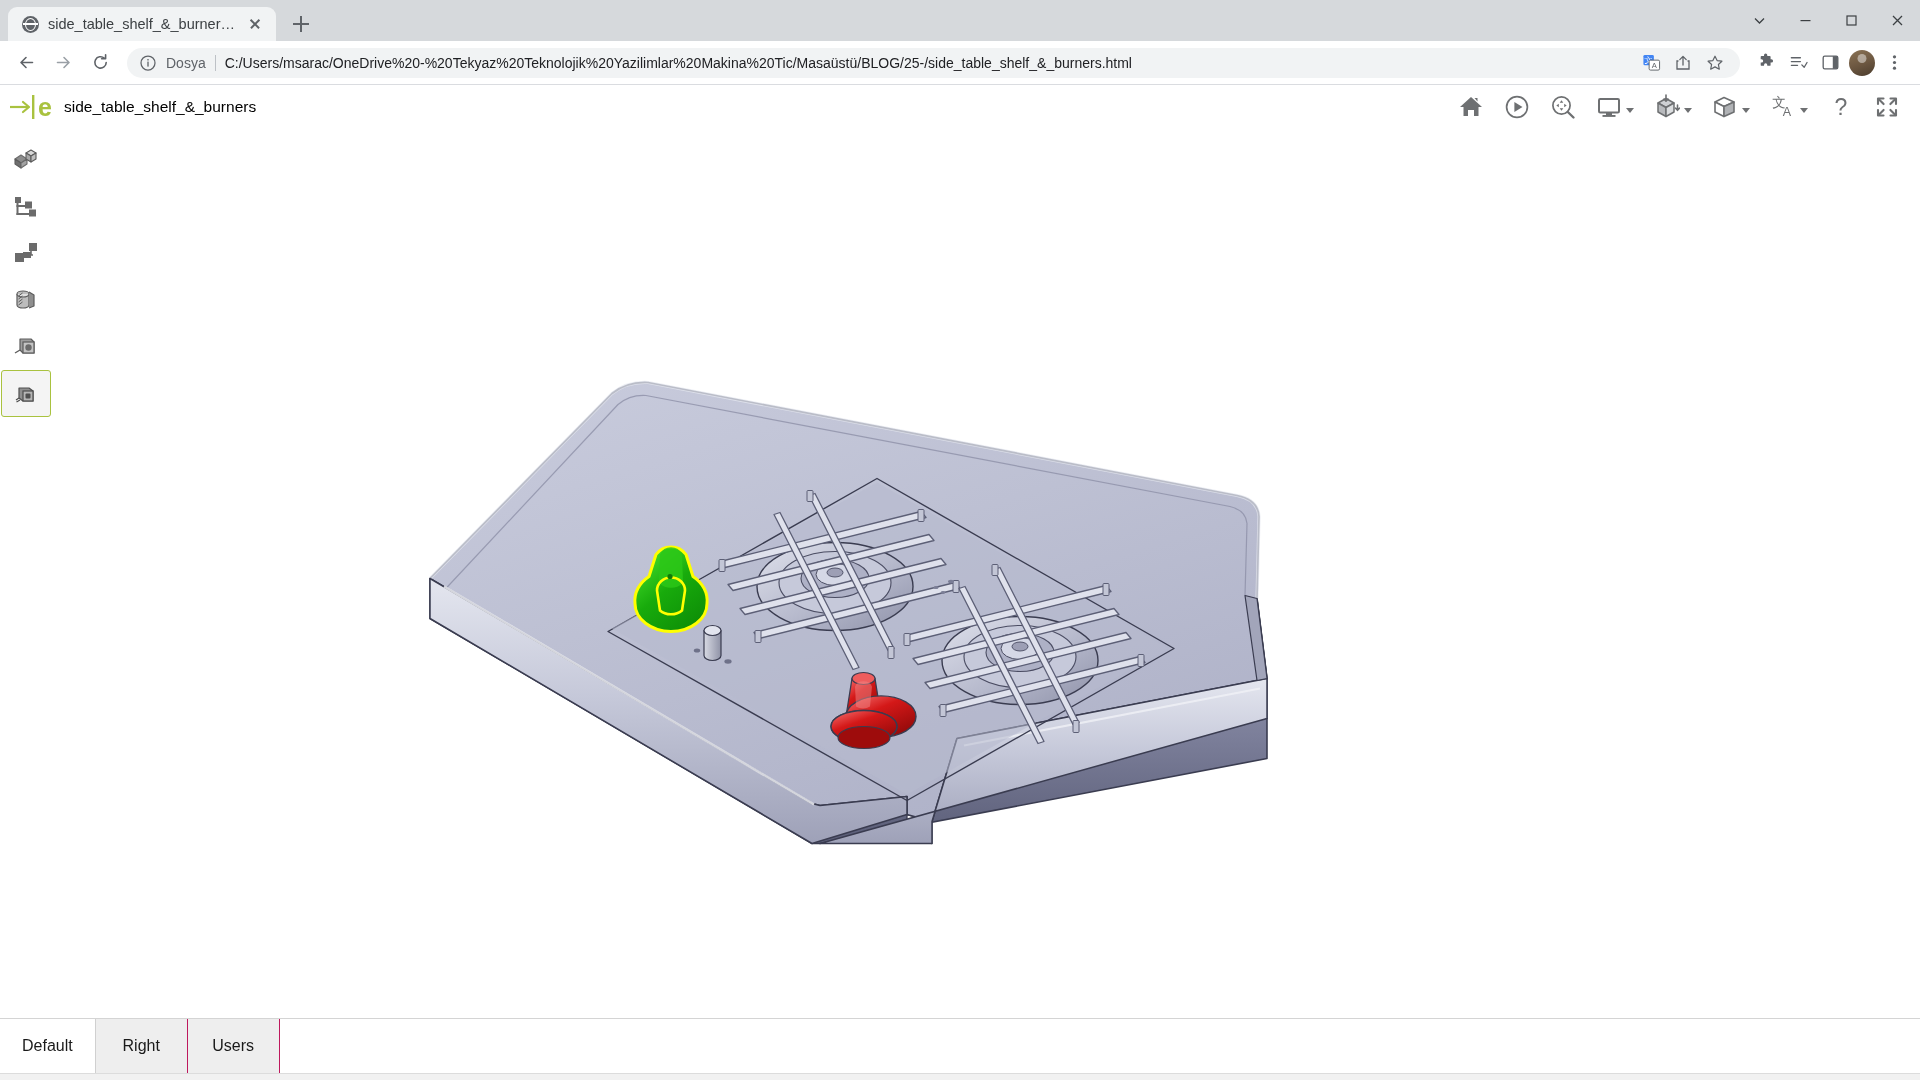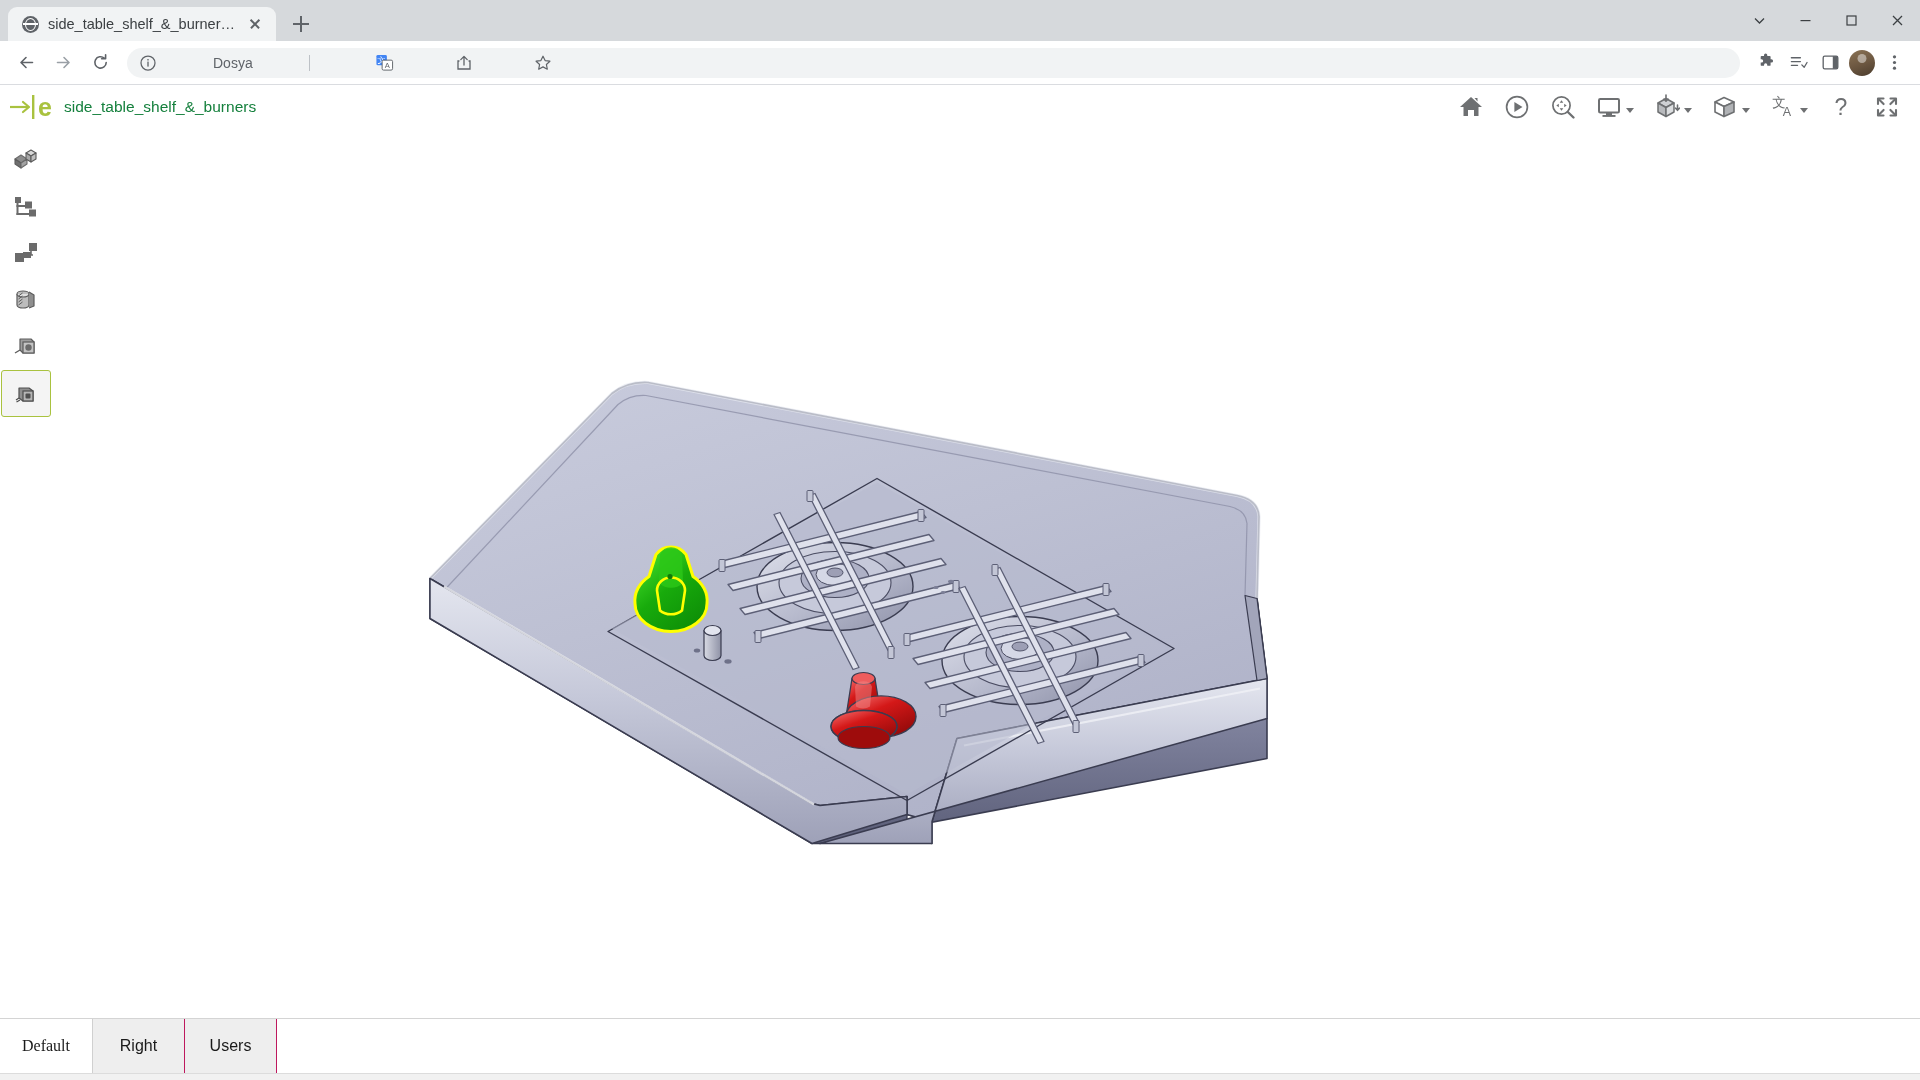--- a/index.html
+++ b/index.html
@@ -127,21 +127,20 @@
   .omnibox {
     flex: 1;
     height: 30px;
     background: #f1f3f4;
     border-radius: 16px;
     display: flex;
     align-items: center;
     padding: 0 12px;
     margin: 0 6px 0 6px;
     min-width: 0;
-    gap: 47px;
   }
   .omni-info {
     width: 18px; height: 18px;
     flex: 0 0 18px;
     margin-right: 9px;
     position: relative;
   }
   .omni-scheme {
     font-size: 14px;
     color: #5f6368;
@@ -215,21 +214,21 @@
   }
   .logo {
     display: flex;
     align-items: center;
     flex: 0 0 auto;
     margin-right: 10px;
   }
   .logo svg { display: block; }
   .doc-title {
     font-size: 15.5px;
-    color: #15803d;
+    color: #000000;
     white-space: nowrap;
   }
   .header-spacer { flex: 1; }
   .tools { display: flex; align-items: center; }
   .tool {
     height: 34px;
     display: flex;
     align-items: center;
     justify-content: center;
     padding: 0 6px;
@@ -300,21 +299,20 @@
     justify-content: center;
     font-size: 16px;
     color: #1a1a1a;
     background: #eeeeee;
     border-right: 1px solid #be185d;
     cursor: pointer;
   }
   .btab.active {
     background: #ffffff;
     border-right: 1px solid #d0d0d0;
-    font-family: Liberation Serif, serif;
   }
   .btab-rest { flex: 1; background: #ffffff; }
   .statusbar {
     height: 7px;
     flex: 0 0 7px;
     background: #f1f1f1;
     border-top: 1px solid #dcdcdc;
   }
 </style>
 </head>
@@ -375,20 +373,21 @@
     <div class="omnibox">
       <span class="omni-info">
         <svg width="18" height="18" viewBox="0 0 18 18">
           <circle cx="9" cy="9" r="7" stroke="#5f6368" stroke-width="1.25" fill="none"></circle>
           <rect x="8.35" y="7.6" width="1.3" height="5" fill="#5f6368"></rect>
           <rect x="8.35" y="5" width="1.3" height="1.5" fill="#5f6368"></rect>
         </svg>
       </span>
       <span class="omni-scheme">Dosya</span>
       <span class="omni-sep"></span>
+      <span class="omni-url">C:/Users/msarac/OneDrive%20-%20Tekyaz%20Teknolojik%20Yazilimlar%20Makina%20Tic/Masaüstü/BLOG/25-/side_table_shelf_&amp;_burners.html</span>
       <span class="omni-icon">
         <svg width="19" height="19" viewBox="0 0 20 20">
           <rect x="1.5" y="2" width="11" height="11" rx="1.5" fill="#4285f4"></rect>
           <text x="7" y="11" font-size="8.5" fill="#ffffff" text-anchor="middle" font-family="Liberation Sans, sans-serif">文</text>
           <rect x="7.5" y="7.5" width="11" height="10.5" rx="1.5" fill="#ffffff" stroke="#5f6368" stroke-width="1"></rect>
           <text x="13" y="16" font-size="8" fill="#5f6368" text-anchor="middle" font-family="Liberation Sans, sans-serif">A</text>
         </svg>
       </span>
       <span class="omni-icon">
         <svg width="18" height="18" viewBox="0 0 18 18">

